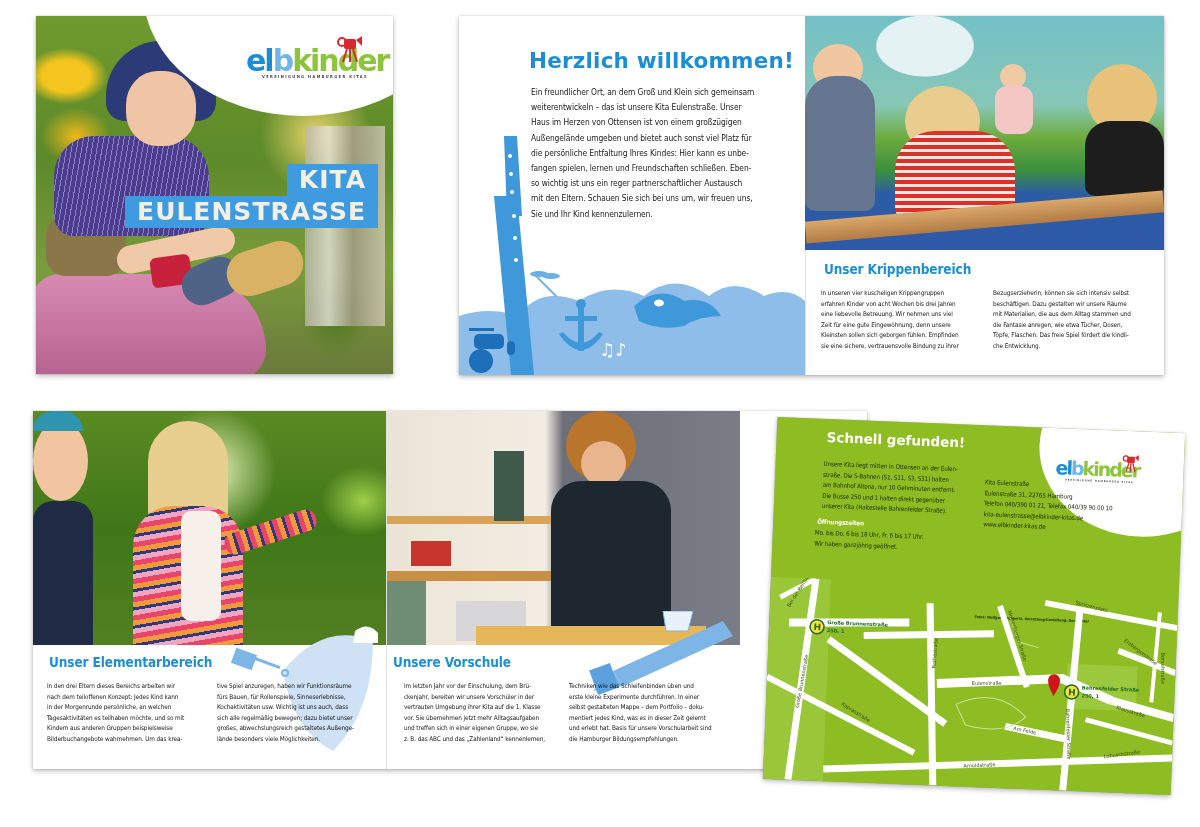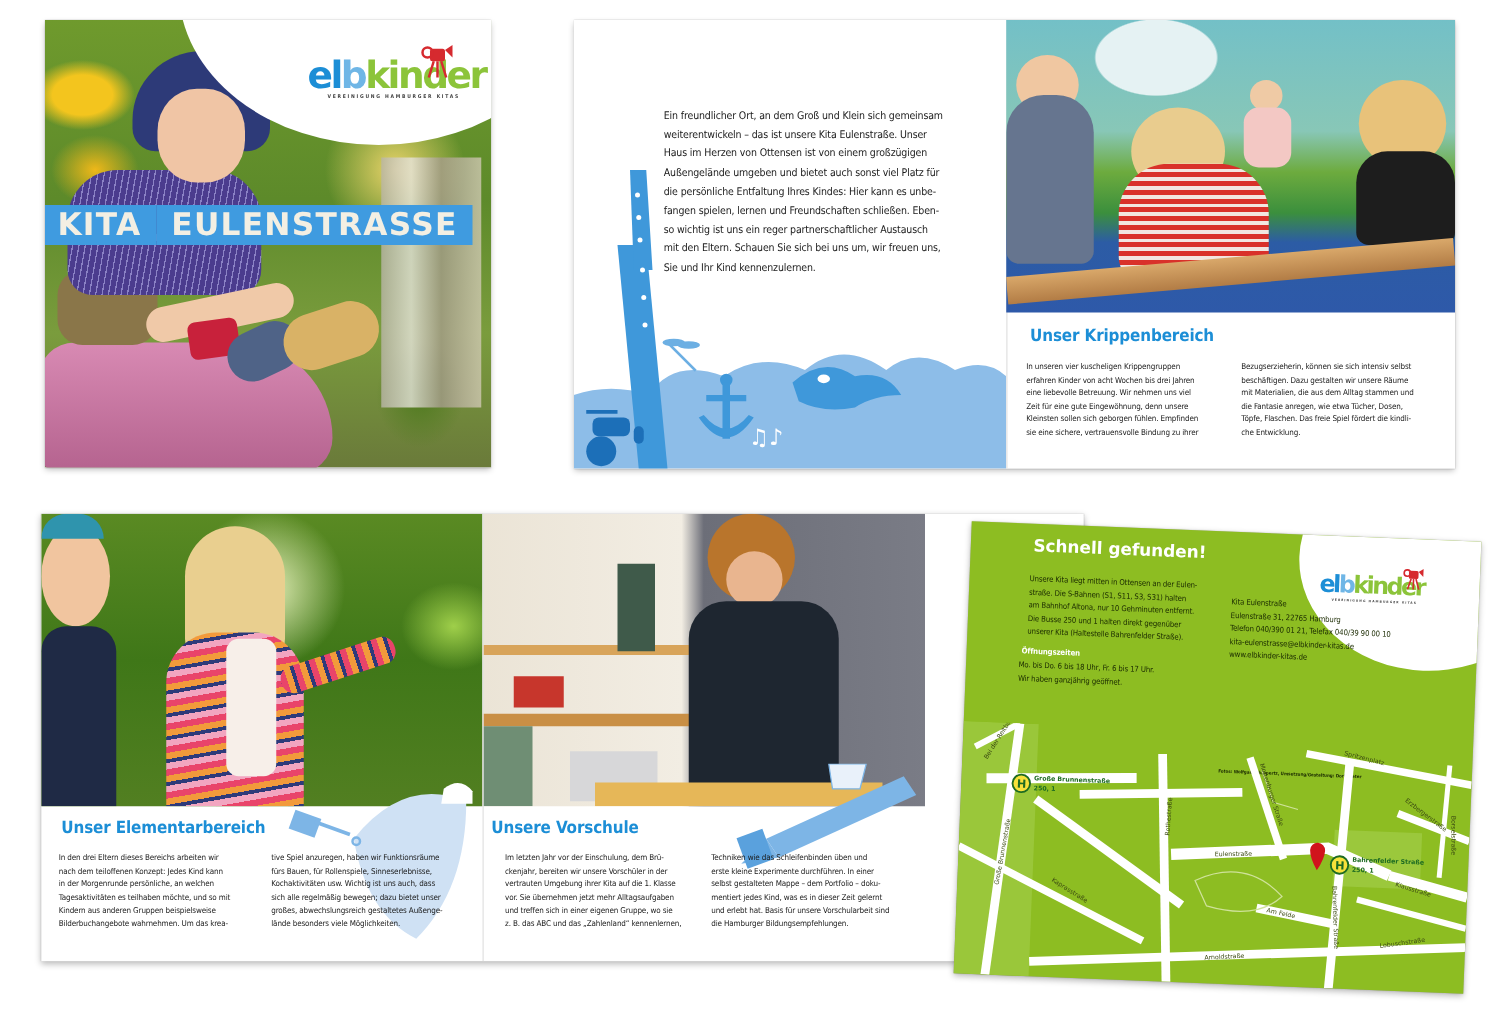--- a/index.html
+++ b/index.html
@@ -24,21 +24,21 @@
 #cover .child-hat{position:absolute;left:70px;top:25px;width:110px;height:80px;border-radius:60px 60px 20px 20px;background:#2d3a78}
 #cover .child-face{position:absolute;left:90px;top:55px;width:70px;height:75px;border-radius:45%;background:#f0c5a5}
 #cover .child-shirt{position:absolute;left:18px;top:120px;width:155px;height:100px;border-radius:40px 40px 20px 20px;background:repeating-linear-gradient(100deg,#4b3c8e 0 4px,#8b82c5 4px 5px)}
 #cover .child-shorts{position:absolute;left:10px;top:200px;width:80px;height:60px;border-radius:20px;background:#8a7649}
 #cover .leg1{position:absolute;left:80px;top:220px;width:120px;height:28px;border-radius:14px;background:#f0c9a8;transform:rotate(-12deg)}
 #cover .sock1{position:absolute;left:115px;top:240px;width:40px;height:30px;background:#c8213b;border-radius:6px;transform:rotate(-8deg)}
 #cover .shoe1{position:absolute;left:145px;top:245px;width:60px;height:40px;border-radius:20px;background:#4f6387;transform:rotate(-25deg)}
 #cover .shoe2{position:absolute;left:190px;top:230px;width:78px;height:45px;border-radius:30px;background:#d9b266;transform:rotate(-18deg)}
 #cover .pig{position:absolute;left:-5px;top:258px;width:235px;height:105px;background:linear-gradient(180deg,#d88ab3,#b4628e);border-radius:30px 80px 30px 20px}
 #cover .circle{position:absolute;right:-70px;top:-150px;width:320px;height:250px;border-radius:50%;background:#fff}
-#cover .title-box{position:absolute;display:flex;flex-direction:row;align-items:flex-end;right:15px;top:148px}
+#cover .title-box{position:absolute;display:flex;flex-direction:column;align-items:flex-end;right:15px;top:148px}
 #cover .title-box div{background:#3f9be0;color:#f3efe3;font-weight:bold;font-family:"DejaVu Sans",sans-serif;font-size:25px;line-height:32px;letter-spacing:1px;padding:0 12px}
 
 #welcome{left:459px;top:16px;width:705px;height:359px}
 #welcome .fold{position:absolute;left:346px;top:0;width:1px;height:100%;background:#e2e2e2}
 #welcome .h1{position:absolute;left:70px;top:32px;font-family:"DejaVu Sans",sans-serif;font-weight:bold;font-size:21.5px;color:#1c8ed6;letter-spacing:.2px}
 #welcome .intro{position:absolute;left:72px;top:69px;width:266px;font-size:8.4px;line-height:15.2px;letter-spacing:-.1px}
 #welcome .krippe-photo{left:346px;top:0;width:359px;height:234px;background:
  radial-gradient(ellipse 80px 50px at 120px 30px,#e5f2f3 0,#e5f2f3 60%,transparent 62%),
  linear-gradient(180deg,#73c0c7 0%,#88c7b7 38%,#6dab3e 52%,#3b8f3d 66%,#2c5ca5 76%,#2e59a9 100%)}
 .blob{position:absolute;border-radius:50%}
@@ -120,20 +120,21 @@
     <ellipse cx="200" cy="287" rx="5" ry="3.5" fill="#fff"></ellipse>
     <g fill="#1c6fb8">
         <circle cx="22" cy="345" r="12"></circle>
         <rect x="15" y="318" width="30" height="15" rx="5"></rect>
         <rect x="10" y="312" width="25" height="3"></rect>
         <rect x="48" y="325" width="8" height="14" rx="4"></rect>
       </g>
     <text x="140" y="340" fill="#fff" font-size="18" font-family="DejaVu Sans">♫♪</text>
   </svg>
   <div class="fold"></div>
+  <div class="h1">Herzlich willkommen!</div>
   <div class="intro">
     <div>Ein freundlicher Ort, an dem Groß und Klein sich gemeinsam</div>
     <div>weiterentwickeln – das ist unsere Kita Eulenstraße. Unser</div>
     <div>Haus im Herzen von Ottensen ist von einem großzügigen</div>
     <div>Außengelände umgeben und bietet auch sonst viel Platz für</div>
     <div>die persönliche Entfaltung Ihres Kindes: Hier kann es unbe-</div>
     <div>fangen spielen, lernen und Freundschaften schließen. Eben-</div>
     <div>so wichtig ist uns ein reger partnerschaftlicher Austausch</div>
     <div>mit den Eltern. Schauen Sie sich bei uns um, wir freuen uns,</div>
     <div>Sie und Ihr Kind kennenzulernen.</div>

